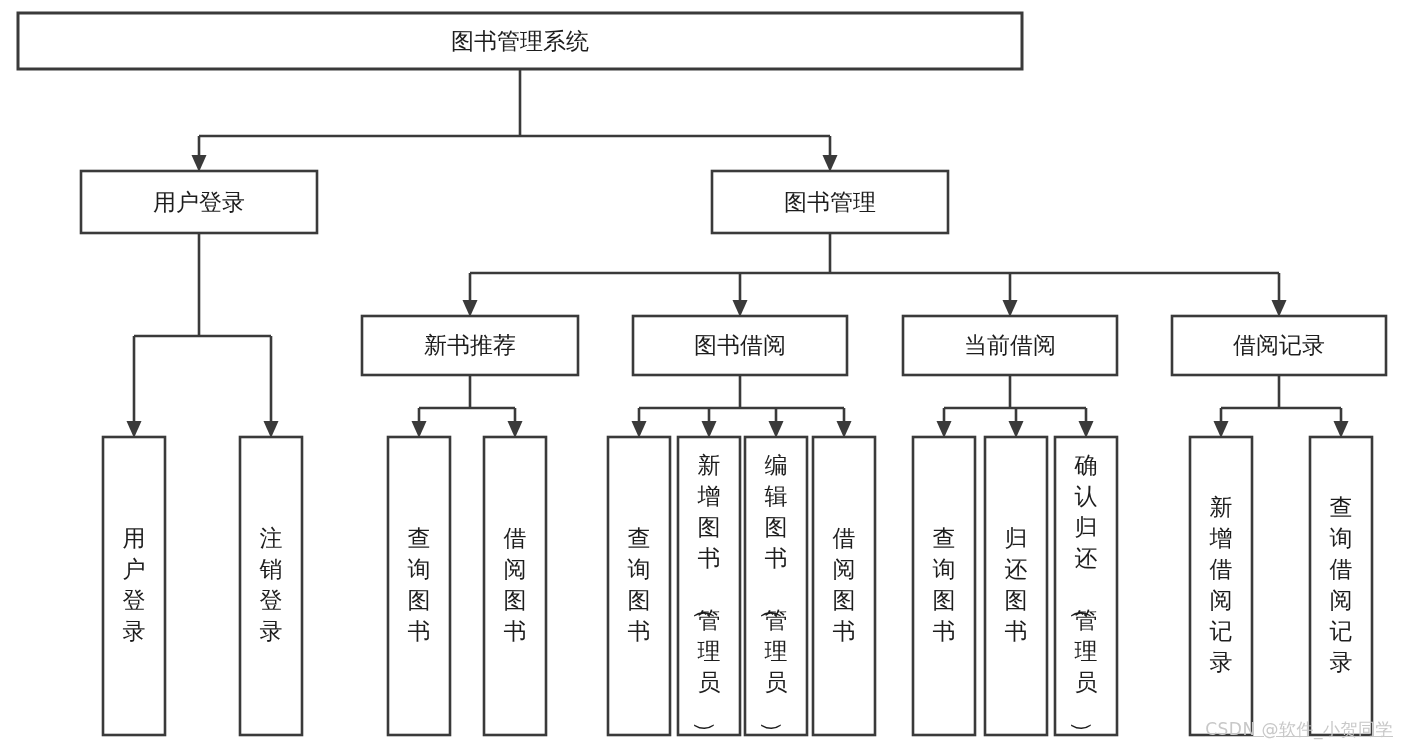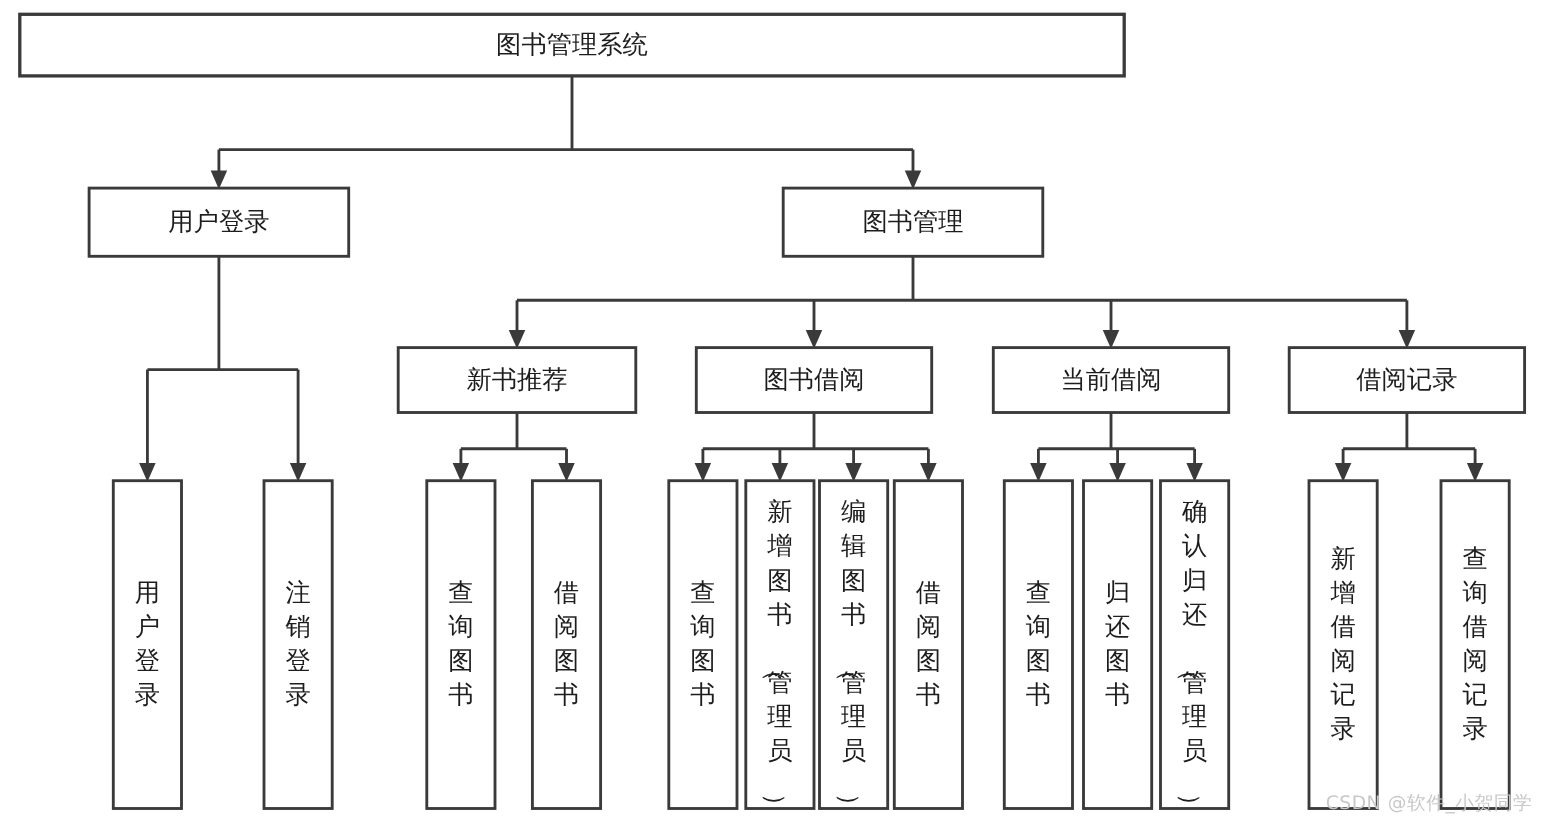--- a/index.html
+++ b/index.html
@@ -63,20 +63,21 @@
   .watermark {
     position: absolute;
     right: 12px;
     bottom: 6px;
     font-family: "DejaVu Sans", "Liberation Sans", sans-serif;
     font-size: 17px;
     color: #c8c8c8;
     letter-spacing: 0.5px;
     white-space: nowrap;
     user-select: none;
+    text-decoration: underline;
   }
 </style>
 </head>
 <body>
 
 <div id="diagram-root">
   <svg class="flow" viewBox="0 0 1405 747" xmlns="http://www.w3.org/2000/svg">
     <g id="connectors-layer">
         <path class="connector" d="M 520 69 L 520 136"></path>
         <path class="connector" d="M 199 136 L 830 136"></path>

